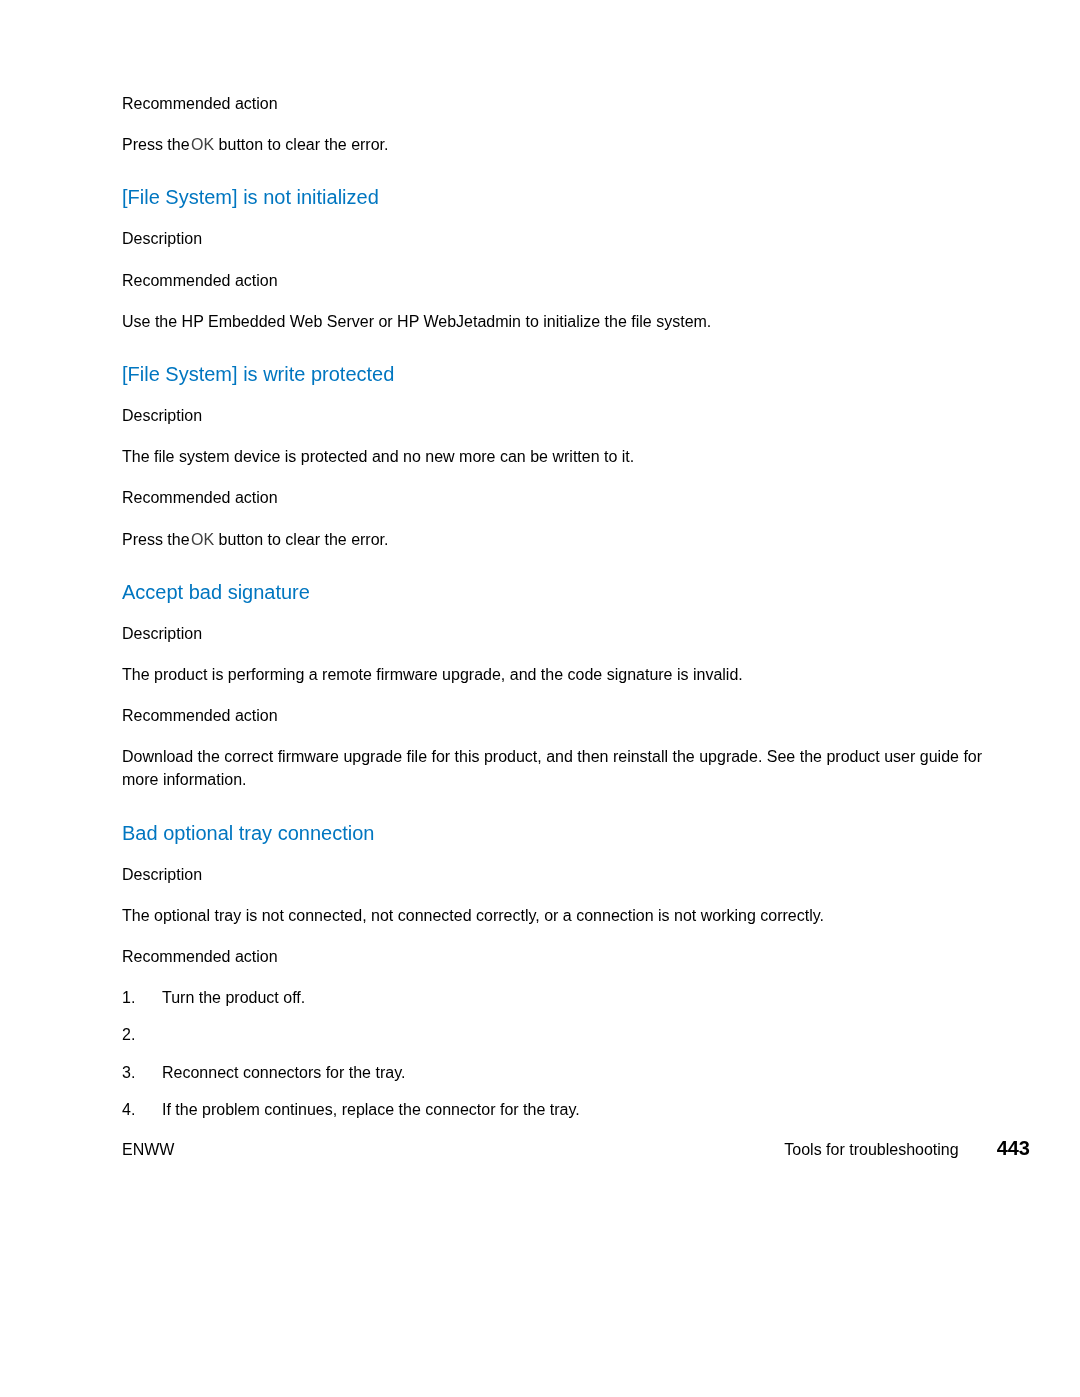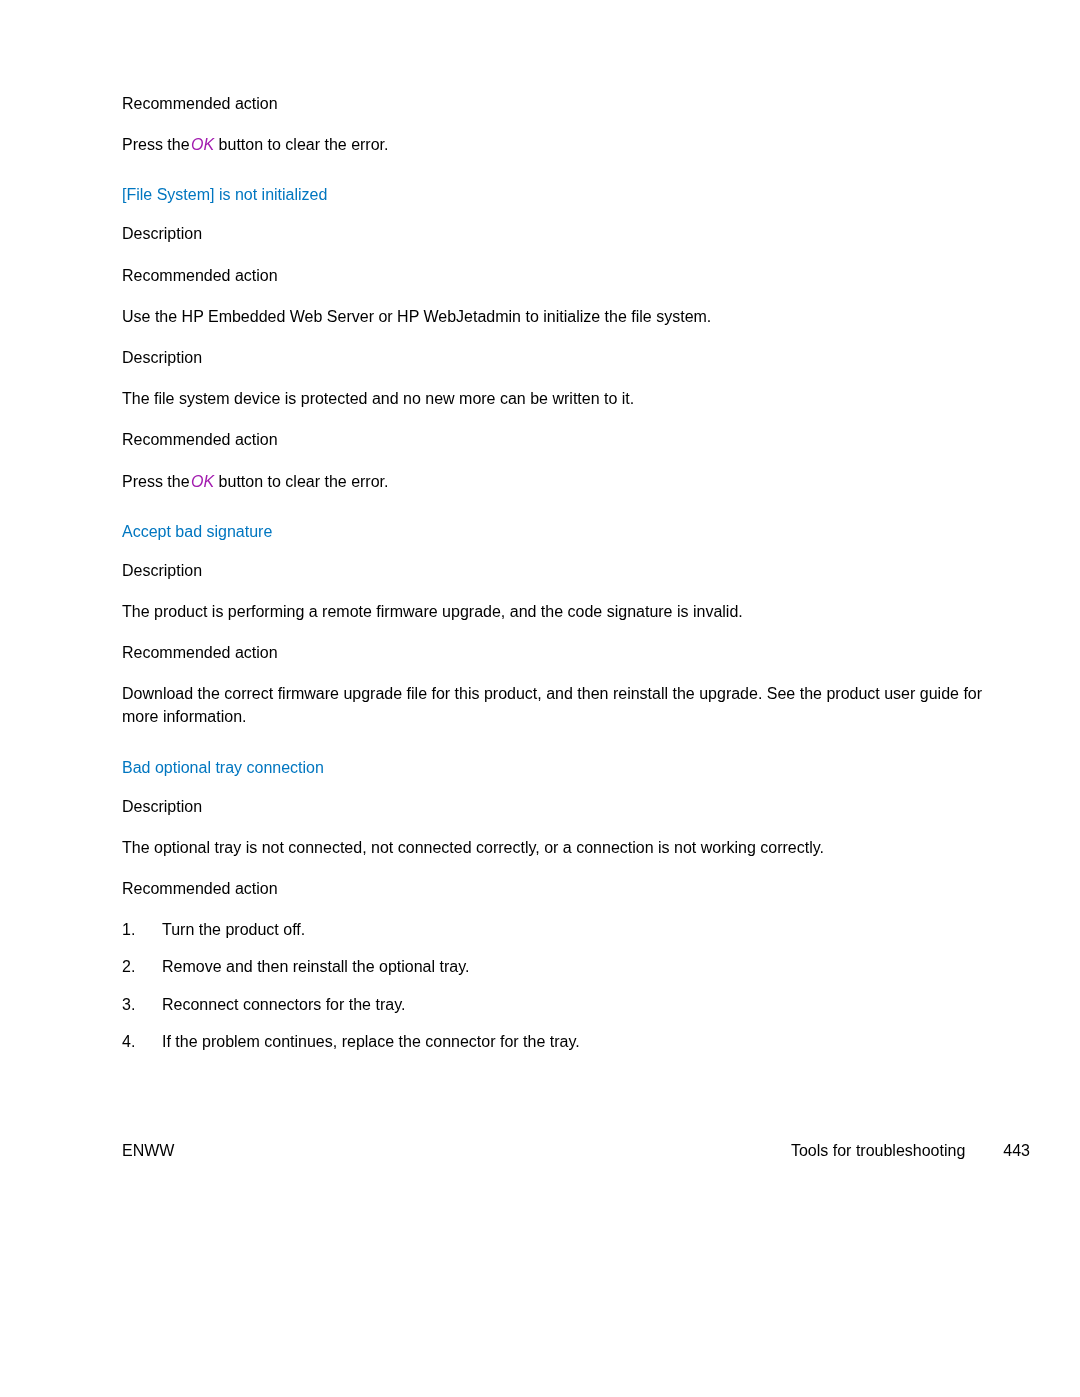--- a/index.html
+++ b/index.html
@@ -28,28 +28,27 @@
     margin-left: 68px;
     font-size: 16px;
     line-height: 1.45;
     color: #000;
   }
   .para {
     margin: 0 0 18px 0;
   }
   h2.section-heading {
     margin: 30px 0 18px 0;
-    font-size: 16px;
+    font-size: 20px;
     font-weight: 400;
     color: #0076c0;
   }
   .ok {
-    color: #a21caf;
+    color: #404040;
     margin-left: -3px;
-    font-style: italic;
   }
   ol.steps {
     margin: 0 0 18px 0;
     padding-left: 0;
     list-style: none;
   }
   ol.steps li {
     margin: 0 0 14px 0;
     font-size: 16px;
     line-height: 1.45;
@@ -68,39 +67,41 @@
     display: flex;
     justify-content: space-between;
     align-items: baseline;
   }
   .footer .right {
     display: flex;
     gap: 38px;
     align-items: baseline;
   }
   .footer .page-number {
-    font-size: 16px;
+    font-size: 20px;
+    font-weight: bold;
   }
 </style>
 </head>
 <body>
 
 <div class="page">
   <div class="content">
 
     <p class="ind1 para">Recommended action</p>
     <p class="ind1 para">
       <span>Press the</span><span class="ok"> OK </span><span>button to clear the error.</span>
     </p>
 
     <h2 class="section-heading">[File System] is not initialized</h2>
     <p class="ind1 para">Description</p>
     <p class="ind1 para">Recommended action</p>
     <p class="ind1 para">Use the HP Embedded Web Server or HP WebJetadmin to initialize the file system.</p>
 
+    <h2 class="section-heading">[File System] is write protected</h2>
     <p class="ind1 para">Description</p>
     <p class="ind1 para">The file system device is protected and no new more can be written to it.</p>
     <p class="ind1 para">Recommended action</p>
     <p class="ind1 para">
       <span>Press the</span><span class="ok"> OK </span><span>button to clear the error.</span>
     </p>
 
     <h2 class="section-heading">Accept bad signature</h2>
     <p class="ind1 para">Description</p>
     <p class="ind1 para">The product is performing a remote firmware upgrade, and the code signature is invalid.</p>
@@ -111,21 +112,20 @@
     <p class="ind1 para">Description</p>
     <p class="ind1 para">The optional tray is not connected, not connected correctly, or a connection is not working correctly.</p>
     <p class="ind1 para">Recommended action</p>
     <ol class="steps ind1">
       <li>
           <span class="num">1.</span>
           <span>Turn the product off.</span>
         </li>
       <li>
           <span class="num">2.</span>
-          <span>Remove and then reinstall the optional tray.</span>
         </li>
       <li>
           <span class="num">3.</span>
           <span>Reconnect connectors for the tray.</span>
         </li>
       <li>
           <span class="num">4.</span>
           <span>If the problem continues, replace the connector for the tray.</span>
         </li>
     </ol>

